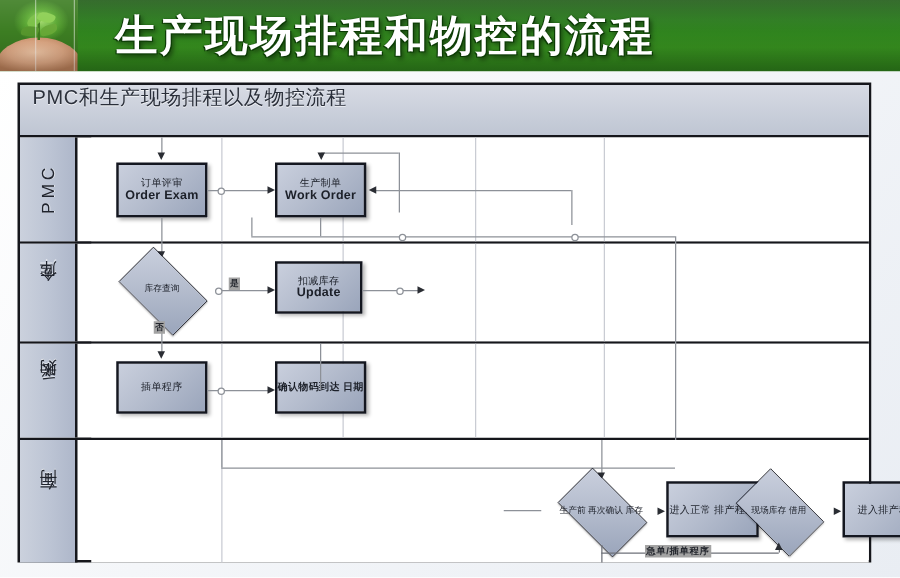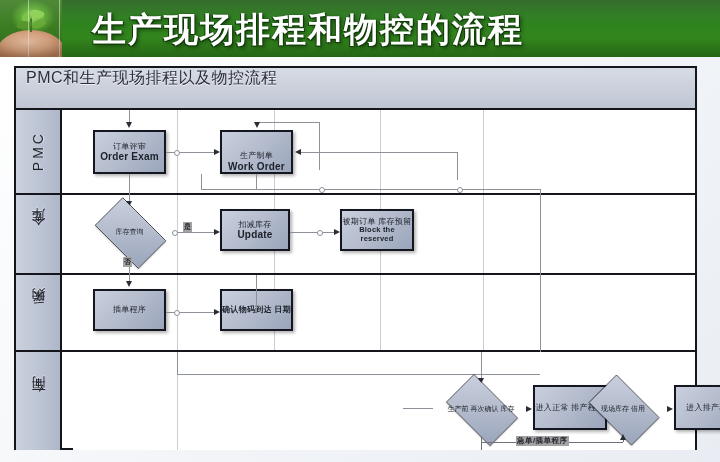--- a/index.html
+++ b/index.html
@@ -187,21 +187,21 @@
 
             <div class="node" style="left:20px;top:20px;width:73px;height:44px;">
               <div class="cn">订单评审</div>
               <div class="en">Order Exam</div>
             </div>
 
             <div class="ln h" style="left:93px;top:42px;width:52px;"></div>
             <div class="jdot" style="left:101px;top:40px;"></div>
             <div class="arrow r" style="left:141px;top:38.5px;"></div>
 
-            <div class="node" style="left:147px;top:20px;width:73px;height:44px;justify-content:flex-end;">
+            <div class="node" style="left:147px;top:20px;width:73px;height:44px;">
               <div class="cn">生产制单</div>
               <div class="en">Work Order</div>
             </div>
 
             <div class="ln v" style="left:246px;top:12px;height:48px;"></div>
             <div class="ln h" style="left:184px;top:12px;width:62px;"></div>
             <div class="arrow d" style="left:180.5px;top:12px;"></div>
 
             <div class="ln h" style="left:224px;top:42px;width:160px;"></div>
             <div class="ln v" style="left:384px;top:42px;height:28px;"></div>
@@ -246,24 +246,20 @@
 
             <div class="node" style="left:147px;top:14px;width:70px;height:42px;">
               <div class="cn">扣减库存</div>
               <div class="en">Update</div>
             </div>
 
             <div class="ln h" style="left:217px;top:37px;width:48px;"></div>
             <div class="jdot" style="left:244px;top:35px;"></div>
             <div class="arrow r" style="left:261px;top:33.5px;"></div>
 
-            <div class="node" style="left:267px;top:14px;width:74px;height:42px;">
-              <div class="cn">被期订单 库存预留</div>
-              <div class="en sm">Block the reserved</div>
-            </div>
 
             <div class="ln v" style="left:467px;top:0;height:80px;"></div>
           </div>
         </div>
 
         <div class="lane" style="top:165px;height:77px;">
           <div class="lane-label">
             <span>采购</span>
           </div>
           <div class="lane-area">

